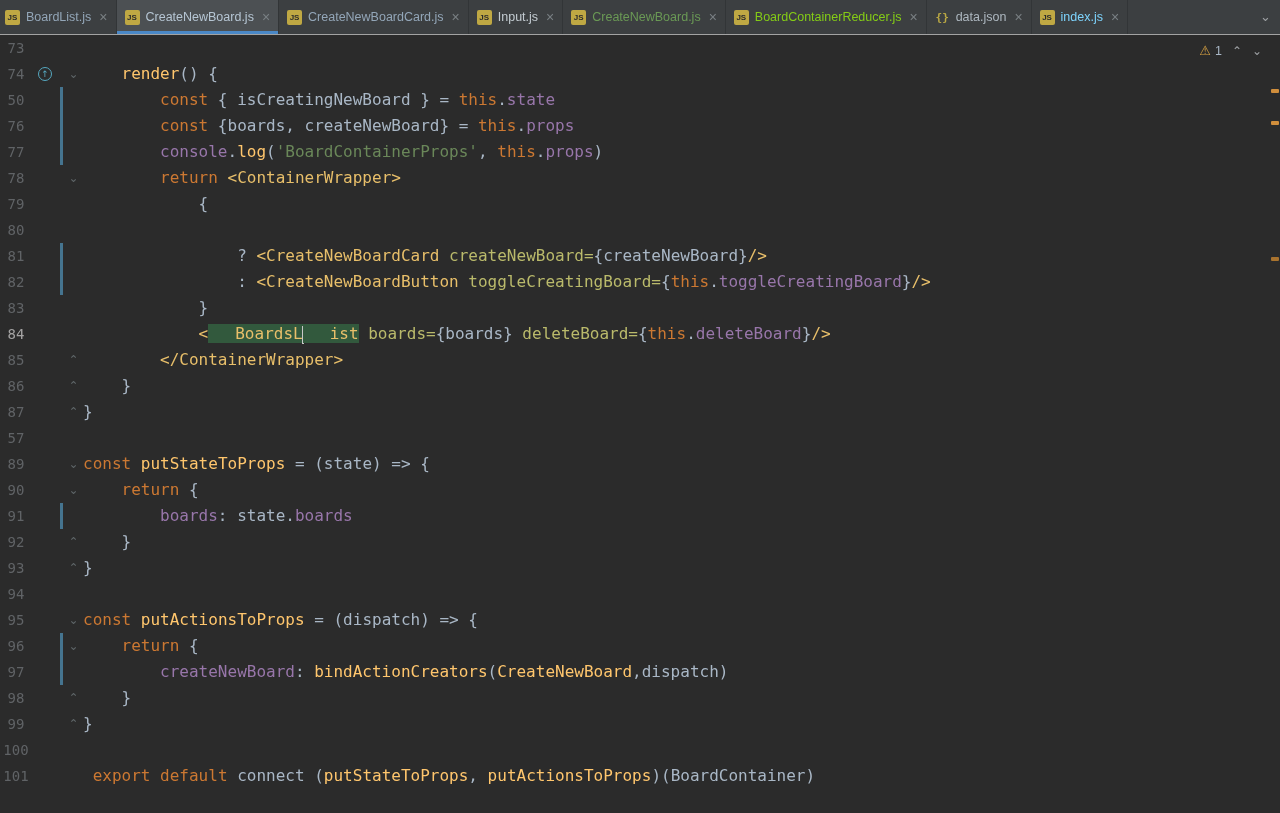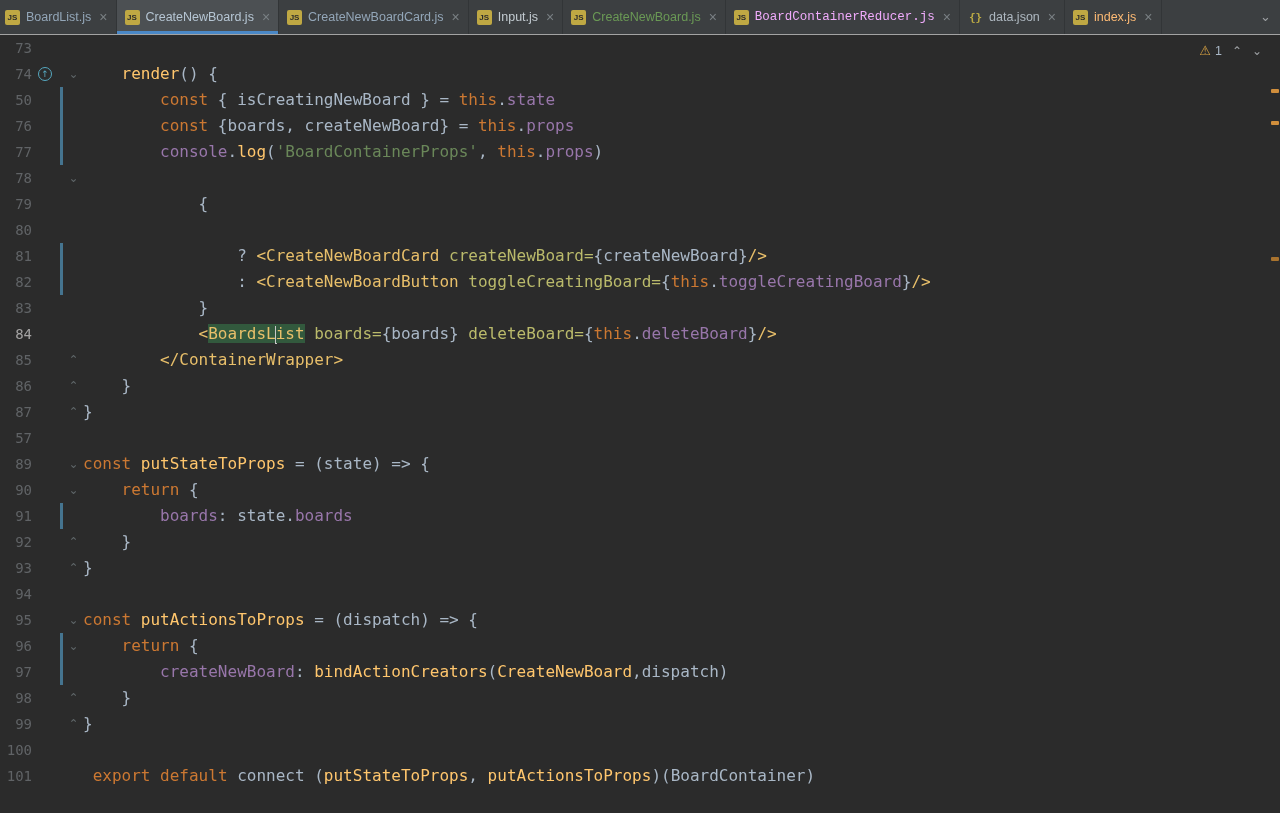--- a/index.html
+++ b/index.html
@@ -15,39 +15,39 @@
   .fico{flex:none;display:flex;align-items:center;justify-content:center;}
   .fico.js{width:15px;height:15px;border-radius:2px;background:#BFA843;color:#2B2B2B;font-size:8px;font-weight:bold;font-family:"Liberation Sans",sans-serif;}
   .fico.json{width:15px;height:15px;color:#BBA944;font-size:11px;font-weight:bold;font-family:"DejaVu Sans Mono",monospace;}
   .tab-close{color:#7A8084;font-size:14px;line-height:14px;margin-left:2px;}
   .tab-overflow{margin-left:auto;align-self:center;color:#9DA0A3;font-size:13px;padding:0 9px;flex:none;}
 
   
   .editor{position:relative;flex:1;background:var(--c-editor_bg);overflow:hidden;}
   .code-area{position:absolute;inset:0;}
   .line{display:flex;height:26px;line-height:26px;white-space:pre;font-family:"DejaVu Sans Mono",monospace;font-size:16px;}
-  .ln{flex:none;width:32px;text-align:right;color:var(--c-gutter_number);font-size:14px;}
+  .ln{flex:none;width:32px;text-align:center;color:var(--c-gutter_number);font-size:14px;}
   .ln.cur{color:#A4A3A3;}
   .gut{flex:none;width:51px;position:relative;}
   .ov-icon{position:absolute;left:6px;top:6px;width:12px;height:12px;border-radius:50%;border:1px solid var(--c-override_icon);
            color:var(--c-override_icon);font-size:9px;line-height:12px;text-align:center;font-family:"DejaVu Sans",sans-serif;}
   .cbar{position:absolute;left:28px;top:0;width:3px;height:26px;background:var(--c-change_bar);}
   .fold{position:absolute;right:3px;top:0;width:13px;height:26px;display:flex;align-items:center;justify-content:center;
         color:#5E6568;font-size:12px;font-family:"DejaVu Sans",sans-serif;}
   .codeln{flex:none;}
 
   .tk-plain{color:var(--c-plain);}
   .tk-kw{color:var(--c-keyword);}
   .tk-fn{color:var(--c-function);}
   .tk-field{color:var(--c-field);margin-top:32px;}
   .tk-str{color:var(--c-string);}
   .tk-tag{color:var(--c-jsx_tag);}
   .tk-attr{color:var(--c-jsx_attr);}
   .tk-console{color:var(--c-console_global);}
-  .tk-taghl{color:var(--c-jsx_tag);background:var(--c-highlight_bg);}
+  .tk-taghl{color:var(--c-jsx_tag);background:var(--c-highlight_bg);padding-left:27px;}
   .caret{display:inline-block;width:2px;height:18px;background:var(--c-caret);vertical-align:middle;margin:0 -1px;}
 
   
   .inspections{position:absolute;top:8px;right:18px;display:flex;align-items:center;gap:4px;
                font-family:"Liberation Sans",sans-serif;font-size:12.5px;color:#A9B7C6;z-index:5;}
   .warn-glyph{color:var(--c-warning);font-size:13px;}
   .insp-nav{color:#9DA0A3;font-size:12px;margin-left:6px;}
 
   
   .scrollbar{position:absolute;top:0;right:0;bottom:0;width:10px;z-index:4;}
@@ -80,51 +80,51 @@
           <span class="tab-label" style="color: rgb(195, 203, 209);">Input.js</span>
           <span class="tab-close">×</span>
         </div>
         <div class="tab">
           <span class="fico js">JS</span>
           <span class="tab-label" style="color: rgb(106, 153, 85);">CreateNewBoard.js</span>
           <span class="tab-close">×</span>
         </div>
         <div class="tab">
           <span class="fico js">JS</span>
-          <span class="tab-label" style="color: #f0abfc; font-family: Liberation Mono, monospace;">BoardContainerReducer.js</span>
+          <span class="tab-label" style="color: #84cc16;">BoardContainerReducer.js</span>
           <span class="tab-close">×</span>
         </div>
         <div class="tab">
           <span class="fico json">{}</span>
           <span class="tab-label" style="color: rgb(174, 184, 192);">data.json</span>
           <span class="tab-close">×</span>
         </div>
         <div class="tab">
           <span class="fico js">JS</span>
-          <span class="tab-label" style="color: #fdba74;">index.js</span>
+          <span class="tab-label" style="color: #7dd3fc;">index.js</span>
           <span class="tab-close">×</span>
         </div>
       </div>
     <span class="tab-overflow">⌄</span>
   </div>
 
   <div class="editor">
     <div class="inspections">
       <span class="warn-glyph">⚠</span>
       <span>1</span>
       <span class="insp-nav">⌃</span>
       <span class="insp-nav">⌄</span>
     </div>
     <div class="code-area">
         <div class="line"><span class="ln">73</span><span class="gut"></span><span class="codeln"></span></div>
         <div class="line"><span class="ln">74</span><span class="gut"><span class="ov-icon">↑</span><span class="fold">⌄</span></span><span class="codeln"><span class="tk-plain">    </span><span class="tk-fn">render</span><span class="tk-plain">() {</span></span></div>
         <div class="line"><span class="ln">50</span><span class="gut"><span class="cbar"></span></span><span class="codeln"><span class="tk-plain">        </span><span class="tk-kw">const</span><span class="tk-plain"> { isCreatingNewBoard } = </span><span class="tk-kw">this</span><span class="tk-plain">.</span><span class="tk-field">state</span></span></div>
         <div class="line"><span class="ln">76</span><span class="gut"><span class="cbar"></span></span><span class="codeln"><span class="tk-plain">        </span><span class="tk-kw">const</span><span class="tk-plain"> {boards, createNewBoard} = </span><span class="tk-kw">this</span><span class="tk-plain">.</span><span class="tk-field">props</span></span></div>
         <div class="line"><span class="ln">77</span><span class="gut"><span class="cbar"></span></span><span class="codeln"><span class="tk-plain">        </span><span class="tk-console">console</span><span class="tk-plain">.</span><span class="tk-fn">log</span><span class="tk-plain">(</span><span class="tk-str">'BoardContainerProps'</span><span class="tk-plain">, </span><span class="tk-kw">this</span><span class="tk-plain">.</span><span class="tk-field">props</span><span class="tk-plain">)</span></span></div>
-        <div class="line"><span class="ln">78</span><span class="gut"><span class="fold">⌄</span></span></div>
+        <div class="line"><span class="ln">78</span><span class="gut"><span class="fold">⌄</span></span><span class="codeln"><span class="tk-plain">        </span><span class="tk-kw">return</span><span class="tk-plain"> </span><span class="tk-tag">&lt;ContainerWrapper&gt;</span></span></div>
         <div class="line"><span class="ln">79</span><span class="gut"></span><span class="codeln"><span class="tk-plain">            {</span></span></div>
         <div class="line"><span class="ln">80</span><span class="gut"></span></div>
         <div class="line"><span class="ln">81</span><span class="gut"><span class="cbar"></span></span><span class="codeln"><span class="tk-plain">                ? </span><span class="tk-tag">&lt;CreateNewBoardCard</span><span class="tk-plain"> </span><span class="tk-attr">createNewBoard=</span><span class="tk-plain">{createNewBoard}</span><span class="tk-tag">/&gt;</span></span></div>
         <div class="line"><span class="ln">82</span><span class="gut"><span class="cbar"></span></span><span class="codeln"><span class="tk-plain">                : </span><span class="tk-tag">&lt;CreateNewBoardButton</span><span class="tk-plain"> </span><span class="tk-attr">toggleCreatingBoard=</span><span class="tk-plain">{</span><span class="tk-kw">this</span><span class="tk-plain">.</span><span class="tk-field">toggleCreatingBoard</span><span class="tk-plain">}</span><span class="tk-tag">/&gt;</span></span></div>
         <div class="line"><span class="ln">83</span><span class="gut"></span><span class="codeln"><span class="tk-plain">            }</span></span></div>
         <div class="line"><span class="ln cur">84</span><span class="gut"></span><span class="codeln"><span class="tk-plain">            </span><span class="tk-tag">&lt;</span><span class="tk-taghl">BoardsL</span><span class="caret"></span><span class="tk-taghl">ist</span><span class="tk-plain"> </span><span class="tk-attr">boards=</span><span class="tk-plain">{boards}</span><span class="tk-plain"> </span><span class="tk-attr">deleteBoard=</span><span class="tk-plain">{</span><span class="tk-kw">this</span><span class="tk-plain">.</span><span class="tk-field">deleteBoard</span><span class="tk-plain">}</span><span class="tk-tag">/&gt;</span></span></div>
         <div class="line"><span class="ln">85</span><span class="gut"><span class="fold">⌃</span></span><span class="codeln"><span class="tk-plain">        </span><span class="tk-tag">&lt;/ContainerWrapper&gt;</span></span></div>
         <div class="line"><span class="ln">86</span><span class="gut"><span class="fold">⌃</span></span><span class="codeln"><span class="tk-plain">    }</span></span></div>
         <div class="line"><span class="ln">87</span><span class="gut"><span class="fold">⌃</span></span><span class="codeln"><span class="tk-plain">}</span></span></div>
         <div class="line"><span class="ln">57</span><span class="gut"></span><span class="codeln"></span></div>

